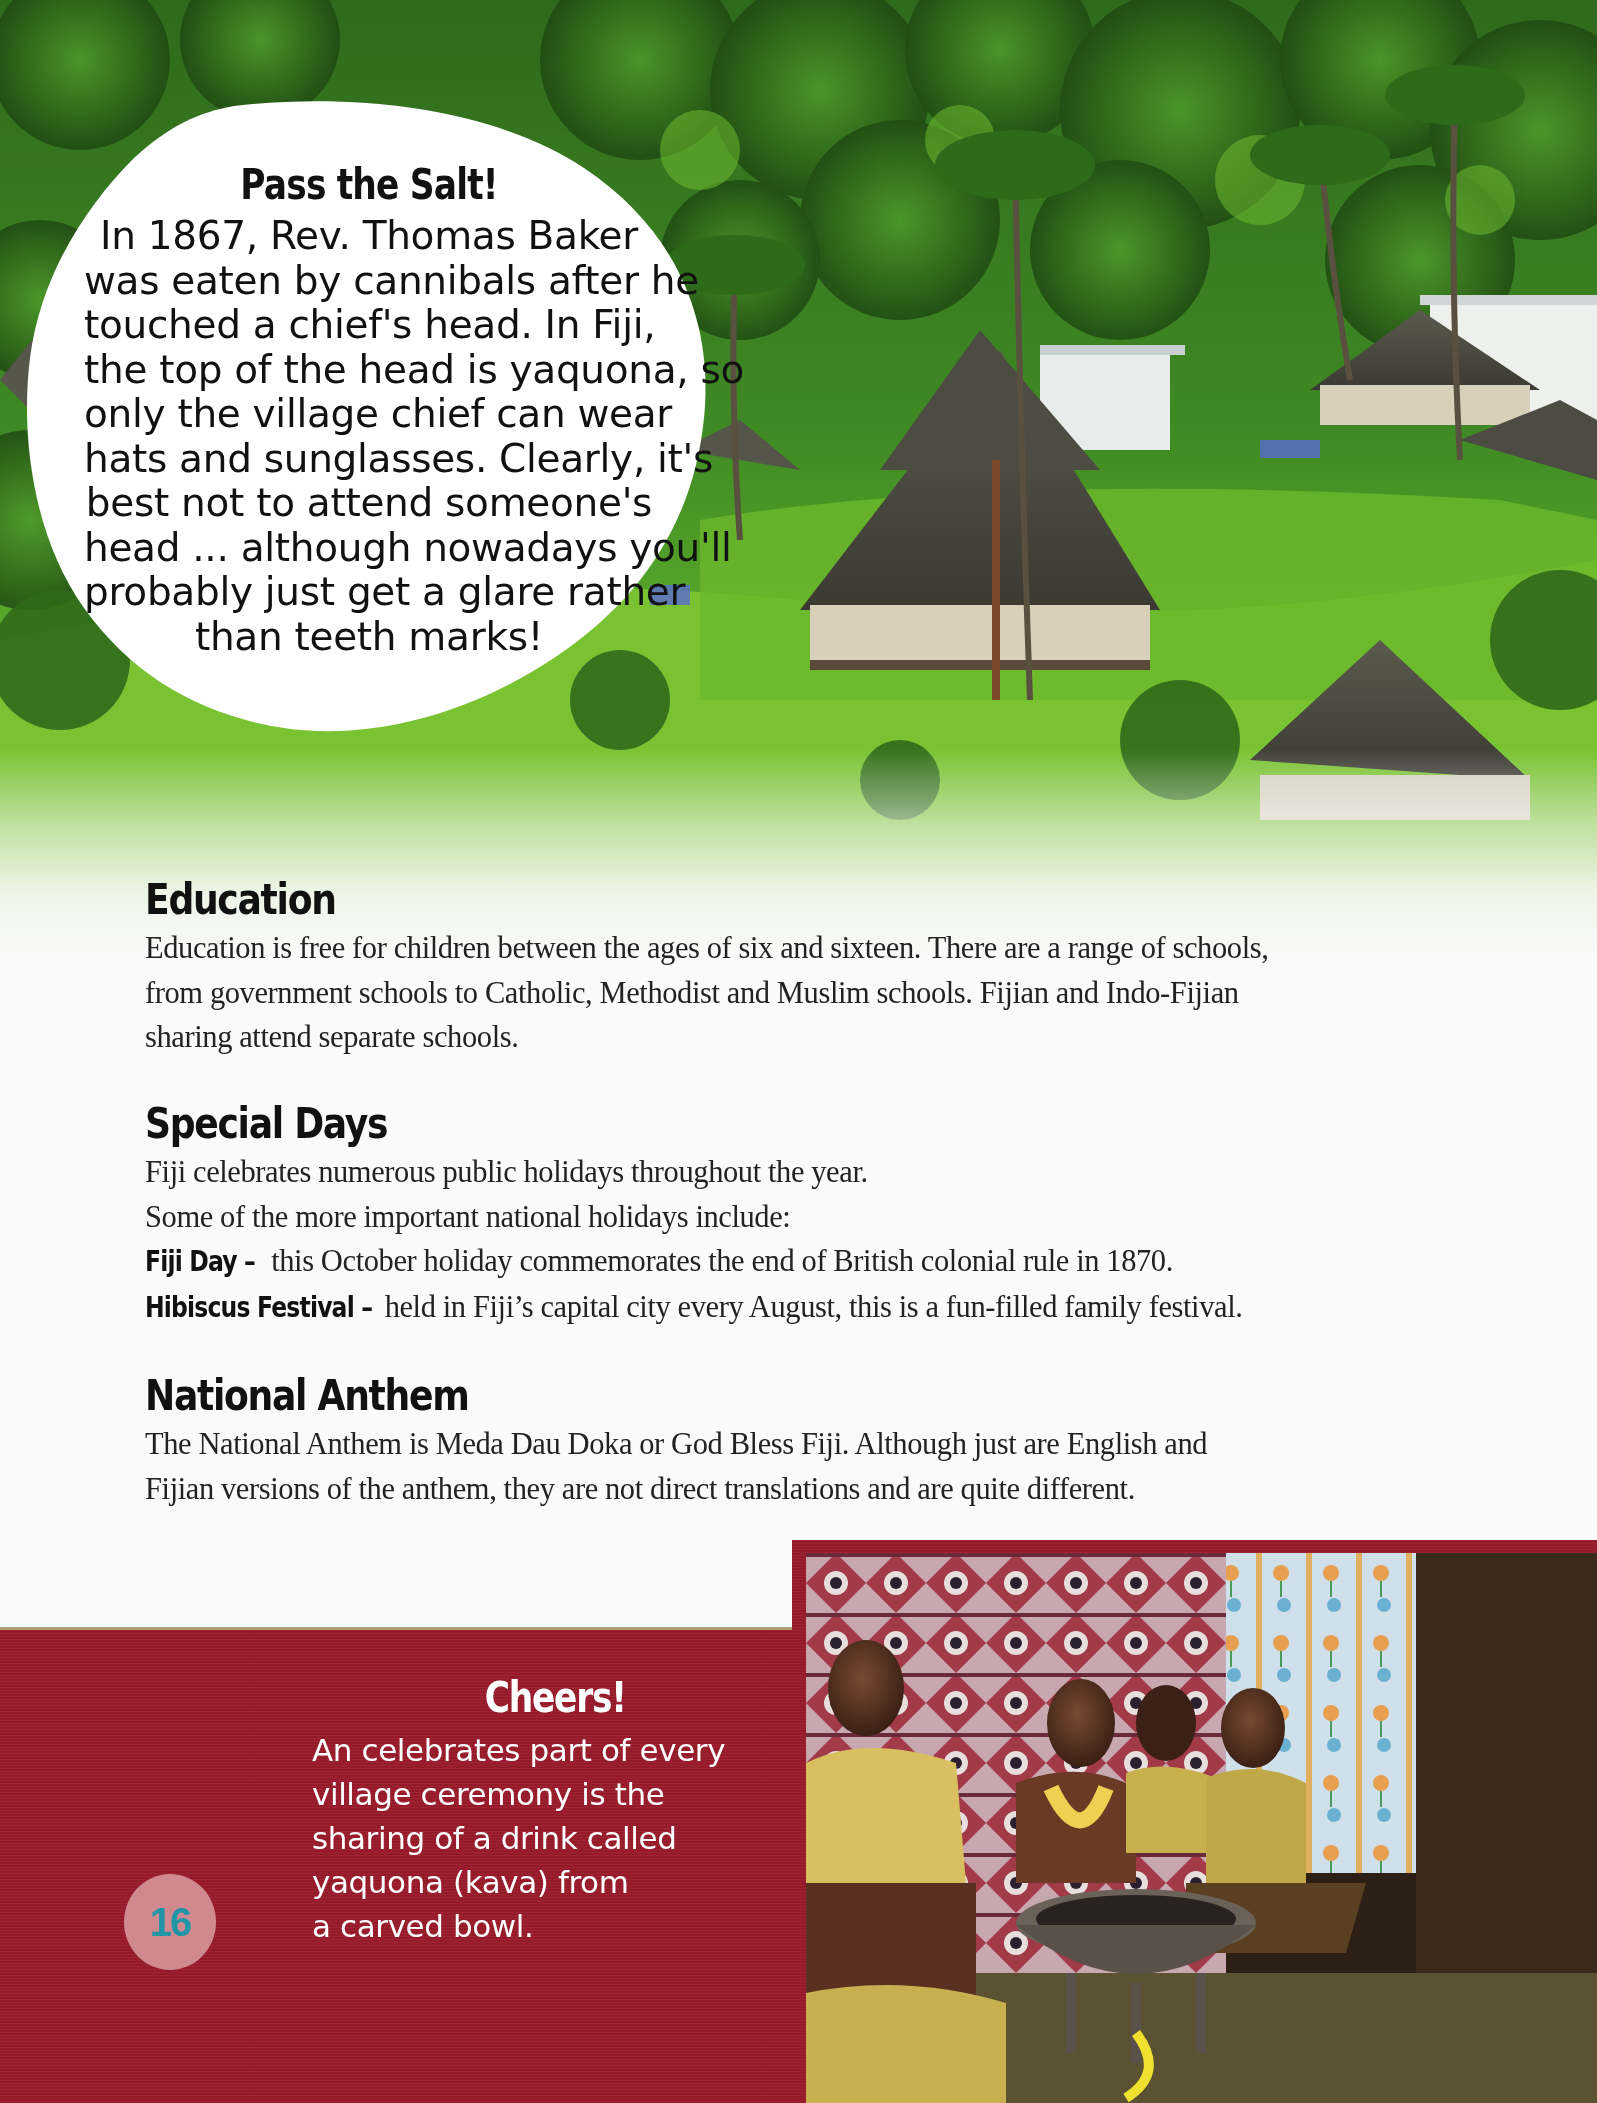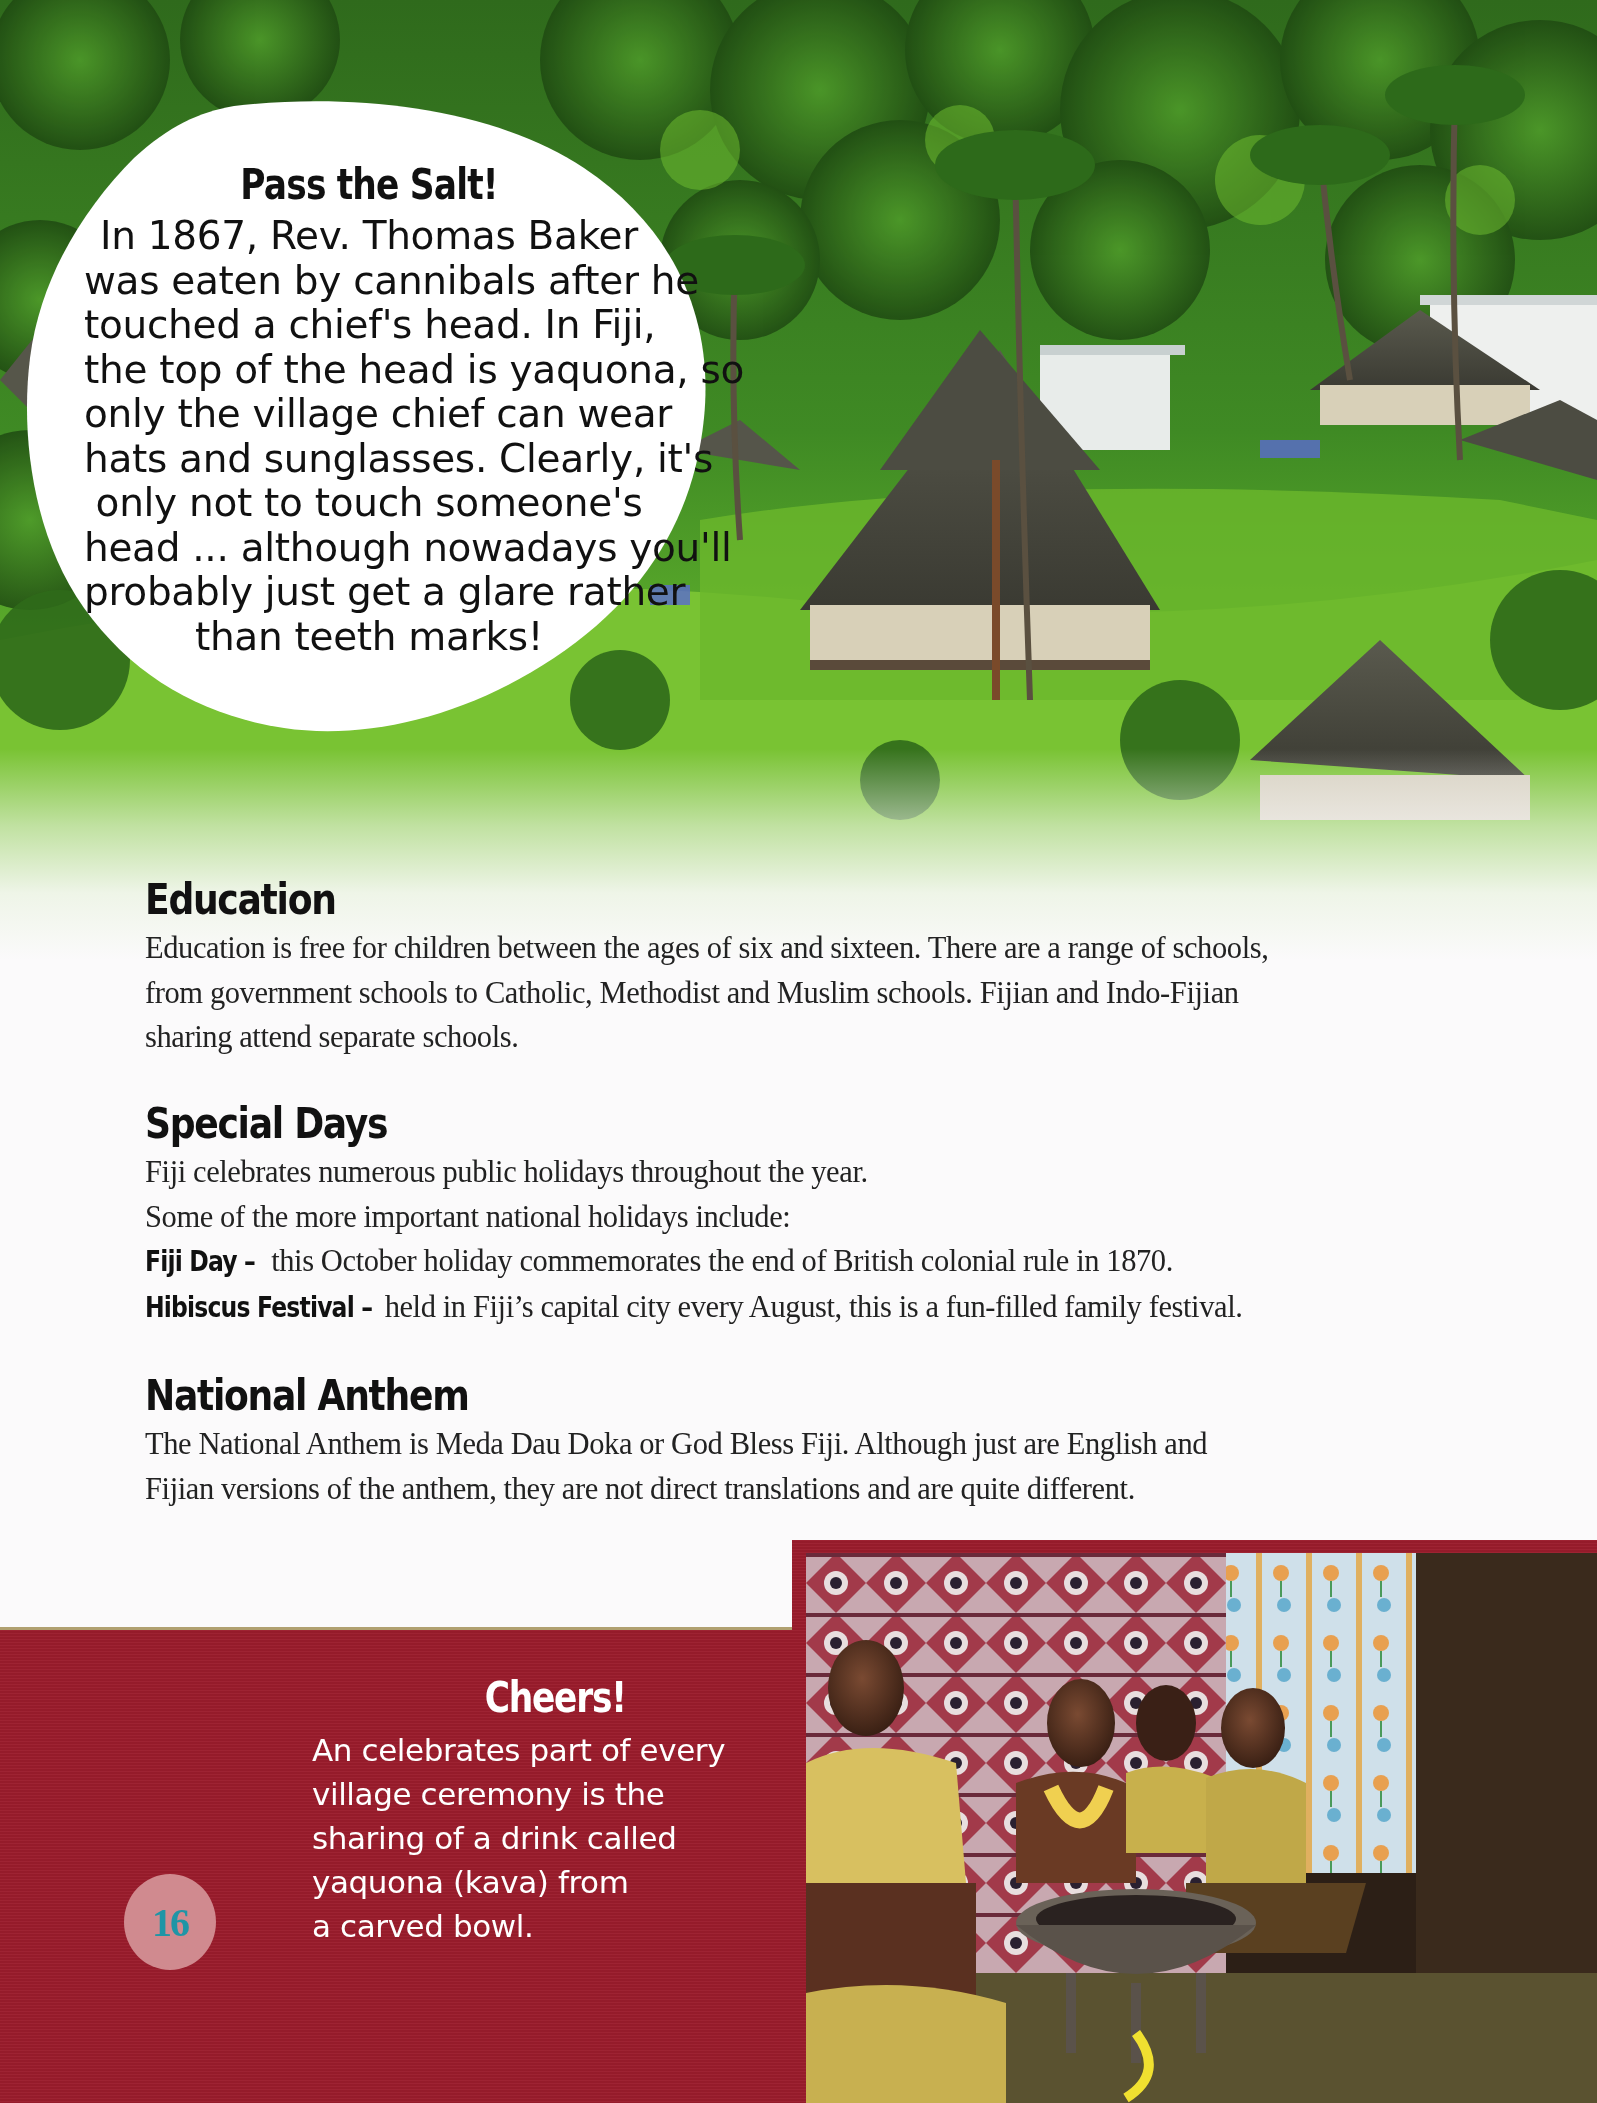--- a/index.html
+++ b/index.html
@@ -133,21 +133,21 @@
     font-weight: 500;
     letter-spacing: -0.4px;
   }
   .cheers-text span { display: block; white-space: nowrap; }
 
   .page-num {
     position: absolute; left: 124px; top: 1874px; width: 92px; height: 96px;
     border-radius: 50%;
     background: #d08a8f;
     display: flex; align-items: center; justify-content: center;
-    font-family: Liberation Serif, serif;
+    font-family: Liberation Sans, sans-serif;
     font-weight: bold; font-size: 40px;
     color: #1f95a6;
     letter-spacing: -2px;
   }
 
   
   .kava-photo {
     position: absolute; left: 806px; top: 1553px; width: 791px; height: 550px;
     overflow: hidden;
     background: #2a1d14;
@@ -259,21 +259,21 @@
   </svg>
   <div class="bubble-content">
     <div class="bubble-title">Pass the Salt!</div>
     <div class="bubble-text">
       <span>In 1867, Rev. Thomas Baker</span>
       <span>was eaten by cannibals after he</span>
       <span>touched a chief's head. In Fiji,</span>
       <span>the top of the head is yaquona, so</span>
       <span>only the village chief can wear</span>
       <span>hats and sunglasses. Clearly, it's</span>
-      <span>only not to touch someone's</span>
+      <span>best not to attend someone's</span>
       <span>head ... although nowadays you'll</span>
       <span>probably just get a glare rather</span>
       <span>than teeth marks!</span>
     </div>
   </div>
 </div>
 
 <div class="section sec-education">
   <h2>Education</h2>
   <p>Education is free for children between the ages of six and sixteen. There are a range of schools,</p>

